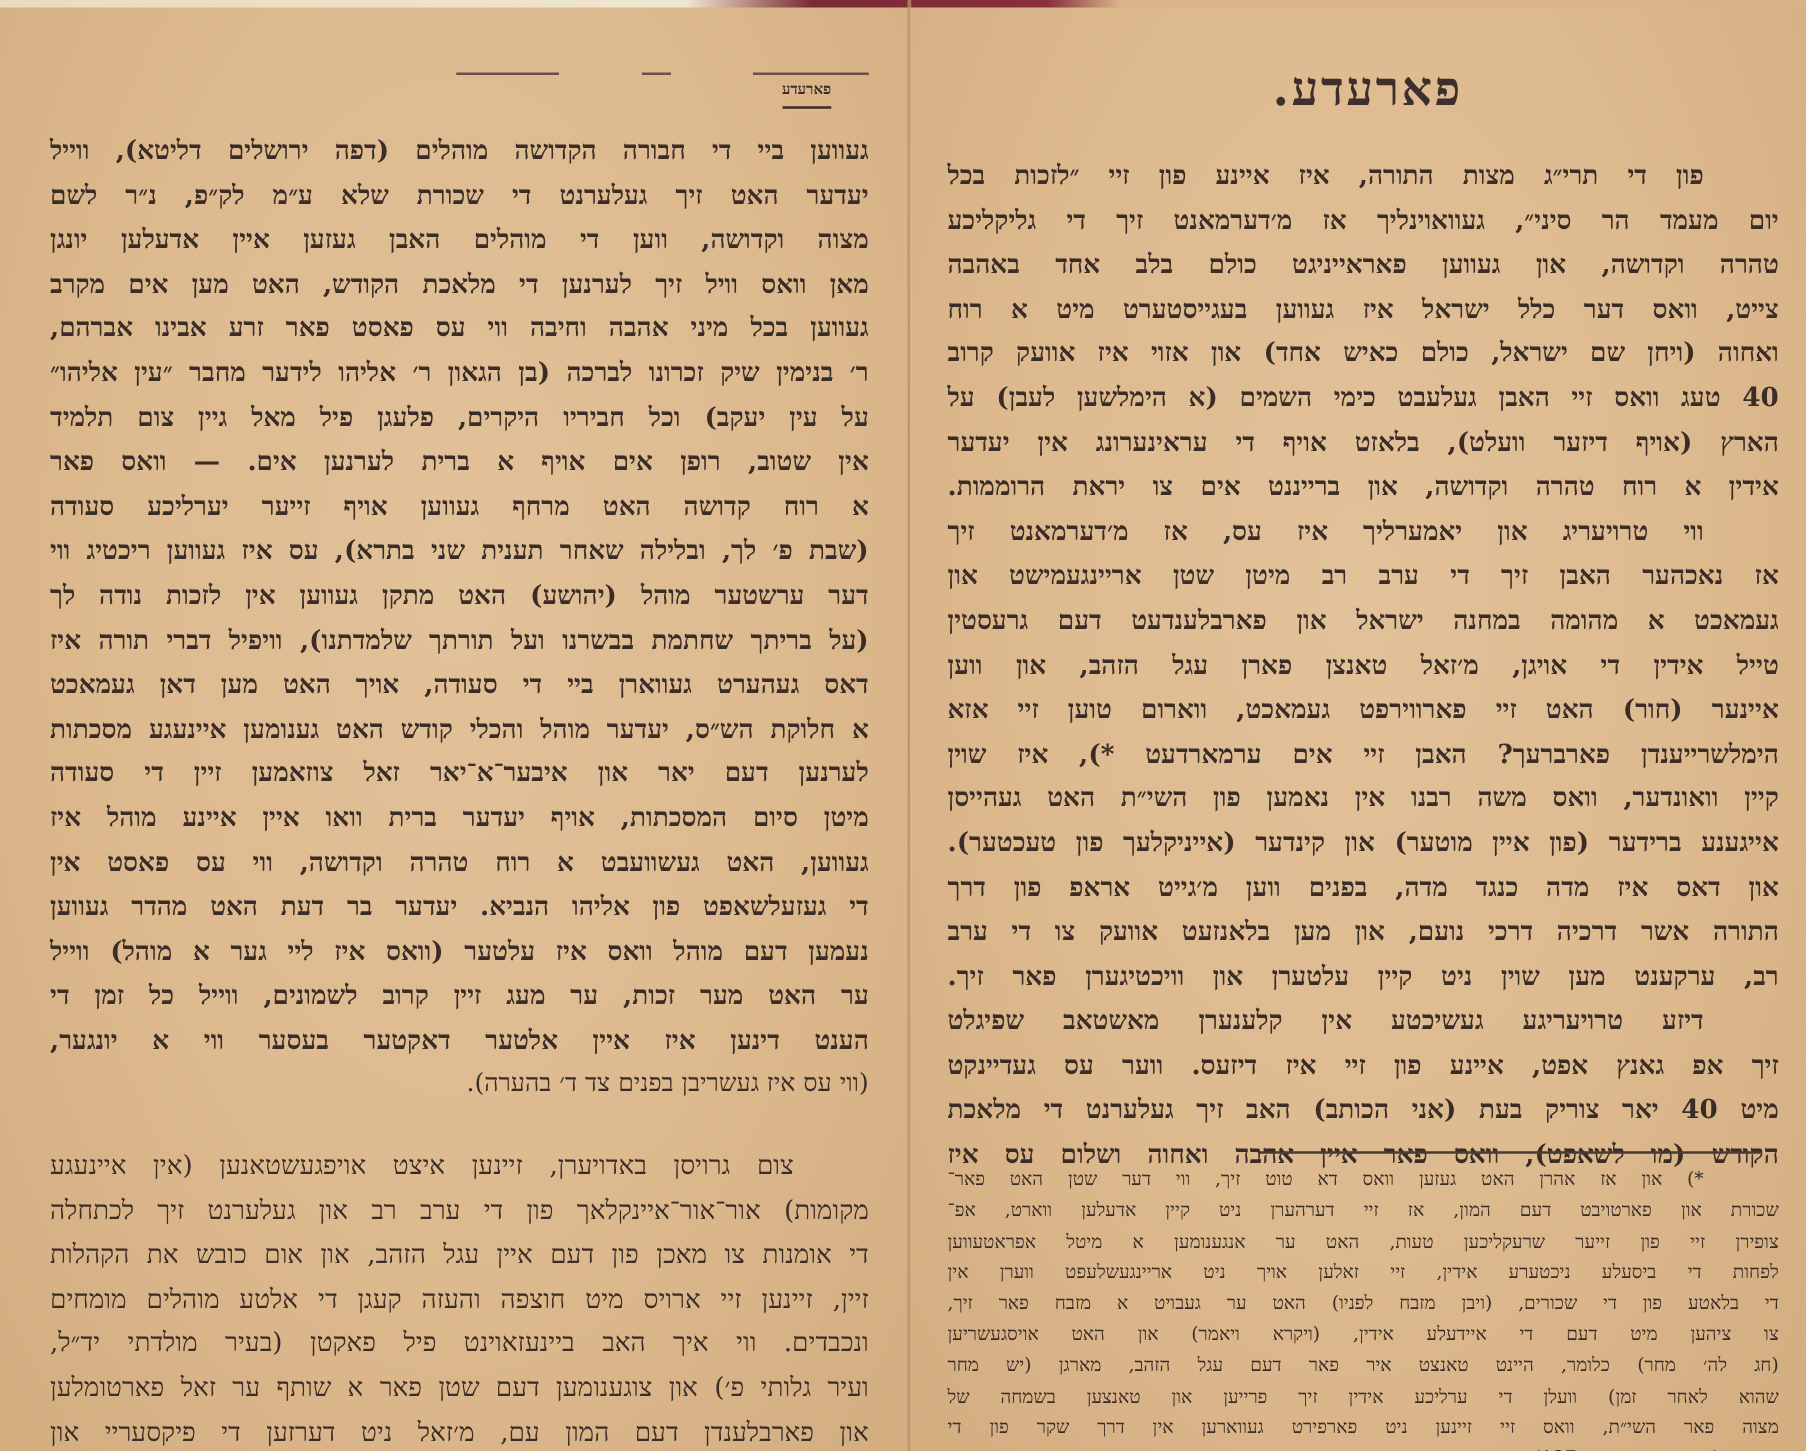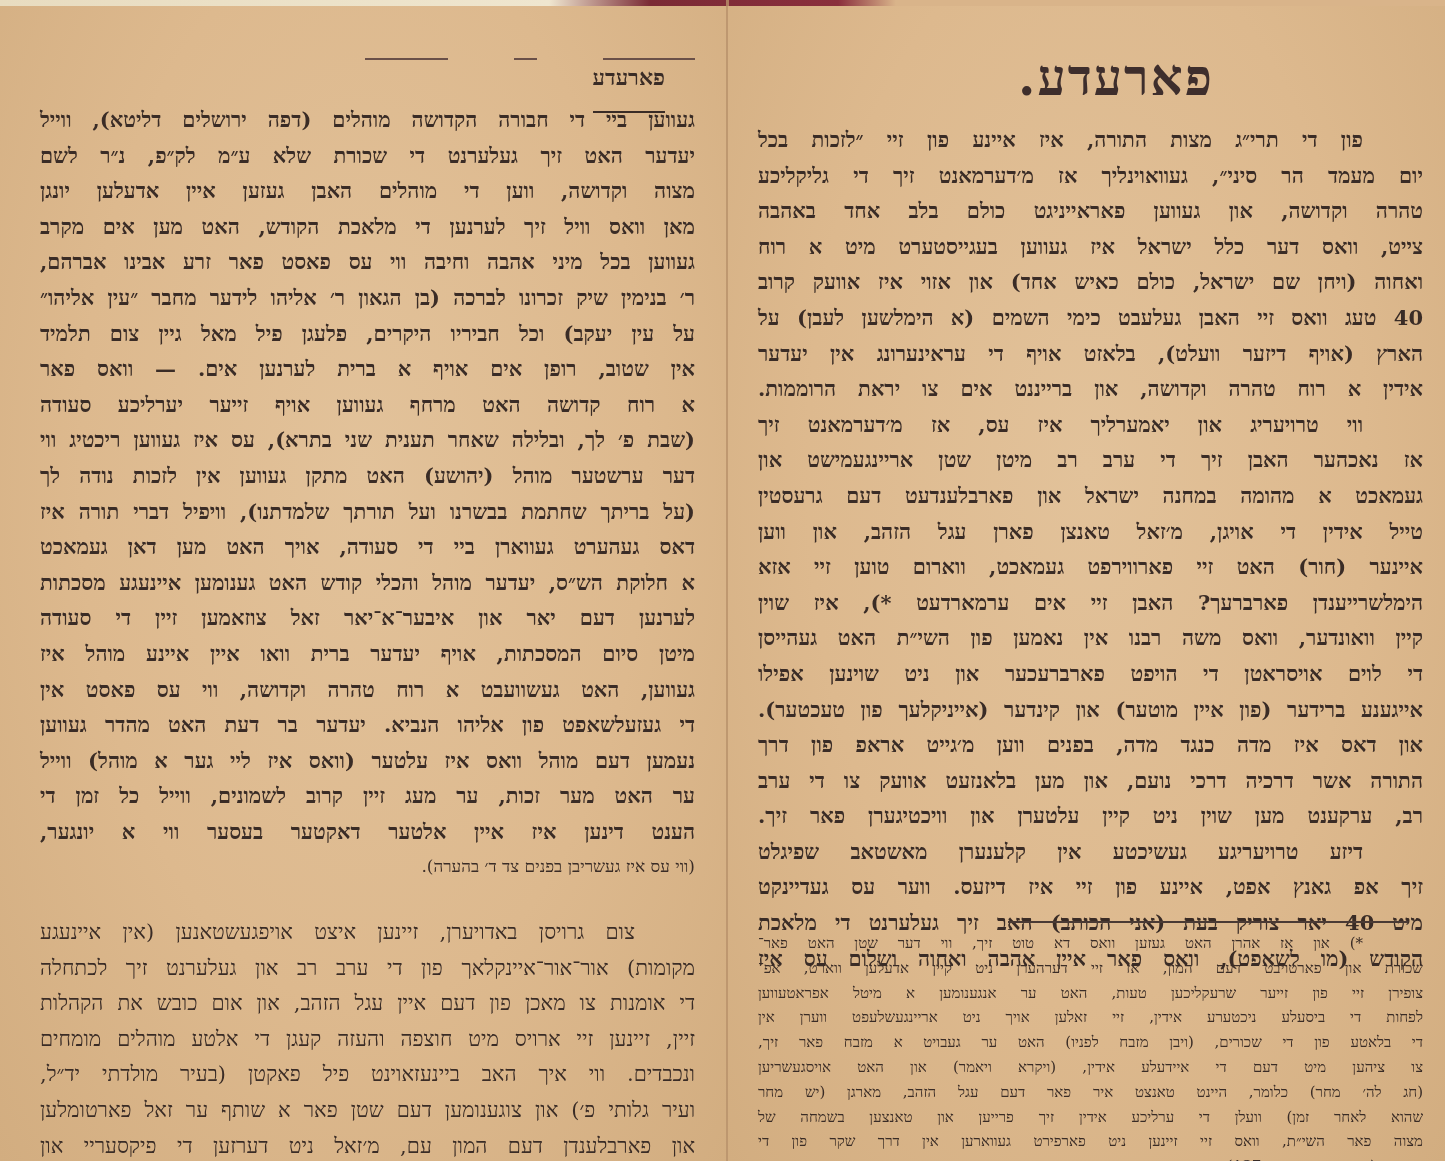--- a/index.html
+++ b/index.html
@@ -34,26 +34,26 @@
   .right .col { left:30px; width:665px; top:116px; }
   .running-head {
     position:absolute; left:365px; top:52px; width:340px; height:40px;
   }
   .running-head .rule {
     position:absolute; left:0; top:0; width:330px; height:2px;
     background:linear-gradient(90deg,#6a5048 0 25%,transparent 25% 45%,#6a5048 45% 52%,transparent 52% 72%,#6a5048 72% 100%);
   }
   .running-head .title {
     position:absolute; right:40px; top:6px; direction:rtl;
-    font-size:22px; font-weight:bold; color:#3a2c26;
-    border-bottom:2px solid #3a2c26; padding-bottom:20px;
+    font-size:12px; font-weight:bold; color:#3a2c26;
+    border-bottom:2px solid #3a2c26; padding-bottom:6px;
   }
   .page-title {
     position:absolute; left:290px; top:42px; direction:rtl;
-    font-size:50px; font-weight:bold; color:#3e2e2c; letter-spacing:2px;
+    font-size:38px; font-weight:bold; color:#3e2e2c; letter-spacing:2px;
   }
   .fn-rule { position:absolute; left:280px; top:915px; width:400px; height:2px; background:#4a3a34; }
   .footnote {
     position:absolute; left:30px; top:925px; width:665px; direction:rtl;
     color:#3a2c26;
   }
   .footnote .line { font-size:15px; line-height:24.8px; font-weight:normal; }
   .gap { height:30px; }
 </style>
 </head>
@@ -81,21 +81,21 @@
     <span class="line">(על בריתך שחתמת בבשרנו ועל תורתך שלמדתנו), וויפיל דברי תורה איז</span>
     <span class="line">דאס געהערט געווארן ביי די סעודה, אויך האט מען דאן געמאכט</span>
     <span class="line">א חלוקת הש״ס, יעדער מוהל והכלי קודש האט גענומען איינעגע מסכתות</span>
     <span class="line">לערנען דעם יאר און איבער־א־יאר זאל צוזאמען זיין די סעודה</span>
     <span class="line">מיטן סיום המסכתות, אויף יעדער ברית וואו איין איינע מוהל איז</span>
     <span class="line">געווען, האט געשוועבט א רוח טהרה וקדושה, ווי עס פאסט אין</span>
     <span class="line">די געזעלשאפט פון אליהו הנביא. יעדער בר דעת האט מהדר געווען</span>
     <span class="line">נעמען דעם מוהל וואס איז עלטער (וואס איז ליי גער א מוהל) ווייל</span>
     <span class="line">ער האט מער זכות, ער מעג זיין קרוב לשמונים, ווייל כל זמן די</span>
     <span class="line">הענט דינען איז איין אלטער דאקטער בעסער ווי א יונגער,</span>
-    <span class="line last small" style="font-size:17px">(ווי עס איז געשריבן בפנים צד ד׳ בהערה).</span>
+    <span class="line last small" style="font-size:20px">(ווי עס איז געשריבן בפנים צד ד׳ בהערה).</span>
     <div class="gap"></div>
     <span class="line indent" style="font-weight:normal">צום גרויסן באדויערן, זיינען איצט אויפגעשטאנען (אין איינעגע</span>
     <span class="line" style="font-weight:normal">מקומות) אור־אור־איינקלאך פון די ערב רב און געלערנט זיך לכתחלה</span>
     <span class="line" style="font-weight:normal">די אומנות צו מאכן פון דעם איין עגל הזהב, און אום כובש את הקהלות</span>
     <span class="line" style="font-weight:normal">זיין, זיינען זיי ארויס מיט חוצפה והעזה קעגן די אלטע מוהלים מומחים</span>
     <span class="line" style="font-weight:normal">ונכבדים. ווי איך האב ביינעזאוינט פיל פאקטן (בעיר מולדתי יד״ל,</span>
     <span class="line" style="font-weight:normal">ועיר גלותי פ׳) און צוגענומען דעם שטן פאר א שותף ער זאל פארטומלען</span>
     <span class="line" style="font-weight:normal">און פארבלענדן דעם המון עם, מ׳זאל ניט דערזען די פיקסעריי און</span>
 
   </div>
@@ -114,21 +114,20 @@
     <span class="line">40 טעג וואס זיי האבן געלעבט כימי השמים (א הימלשען לעבן) על</span>
     <span class="line">הארץ (אויף דיזער וועלט), בלאזט אויף די עראינערונג אין יעדער</span>
     <span class="line">אידין א רוח טהרה וקדושה, און ברייננט אים צו יראת הרוממות.</span>
     <span class="line indent">ווי טרויעריג און יאמערליך איז עס, אז מ׳דערמאנט זיך</span>
     <span class="line">אז נאכהער האבן זיך די ערב רב מיטן שטן אריינגעמישט און</span>
     <span class="line">געמאכט א מהומה במחנה ישראל און פארבלענדעט דעם גרעסטין</span>
     <span class="line">טייל אידין די אויגן, מ׳זאל טאנצן פארן עגל הזהב, און ווען</span>
     <span class="line">איינער (חור) האט זיי פארווירפט געמאכט, ווארום טוען זיי אזא</span>
     <span class="line">הימלשרייענדן פארברעך? האבן זיי אים ערמארדעט *), איז שוין</span>
     <span class="line">קיין וואונדער, וואס משה רבנו אין נאמען פון השי״ת האט געהייסן</span>
-    <span class="line">די לוים אויסראטן די הויפט פארברעכער און ניט שוינען אפילו</span>
     <span class="line">אייגענע ברידער (פון איין מוטער) און קינדער (אייניקלעך פון טעכטער).</span>
     <span class="line">און דאס איז מדה כנגד מדה, בפנים ווען מ׳גייט אראפ פון דרך</span>
     <span class="line">התורה אשר דרכיה דרכי נועם, און מען בלאנזעט אוועק צו די ערב</span>
     <span class="line">רב, ערקענט מען שוין ניט קיין עלטערן און וויכטיגערן פאר זיך.</span>
     <span class="line indent">דיזע טרויעריגע געשיכטע אין קלענערן מאשטאב שפיגלט</span>
     <span class="line">זיך אפ גאנץ אפט, איינע פון זיי איז דיזעס. ווער עס געדיינקט</span>
     <span class="line">מיט 40 יאר צוריק בעת (אני הכותב) האב זיך געלערנט די מלאכת</span>
     <span class="line">הקודש (מו לשאפט), וואס פאר איין אהבה ואחוה ושלום עס איז</span>
   </div>
   <div class="fn-rule"></div>

